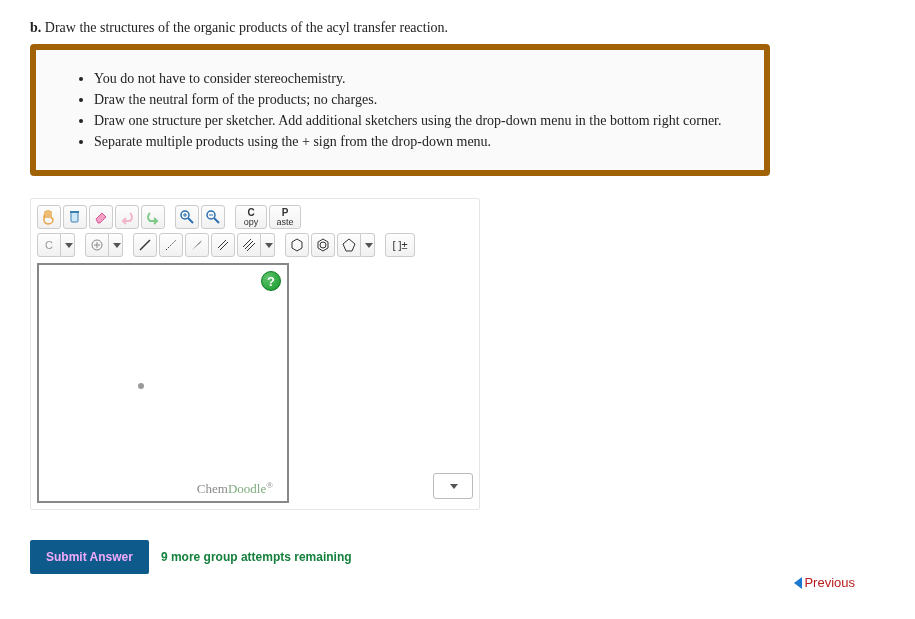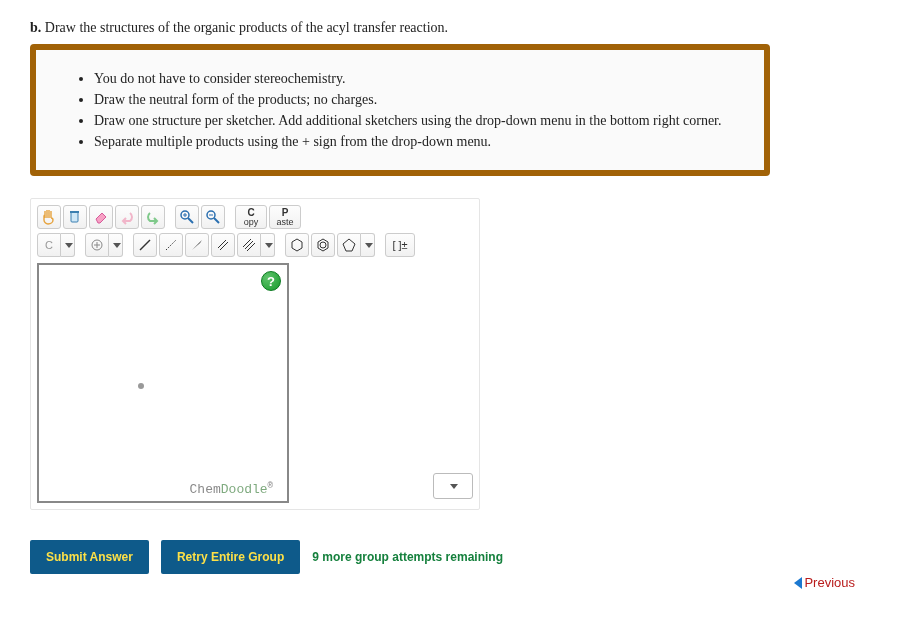--- a/index.html
+++ b/index.html
@@ -93,21 +93,21 @@
     justify-content: center;
     border: 1px solid #0a7a1f;
     cursor: pointer;
   }
   .chemdoodle-footer {
     display: flex;
     align-items: flex-end;
     justify-content: space-between;
   }
   .brand {
-    font-family: Liberation Mono, monospace;
+    font-family: Liberation Serif, serif;
     color: #8a8a8a;
     font-size: 13px;
     text-align: center;
     padding: 4px 8px 2px 0;
     flex:1;
   }
   .brand .d { color: #7faa7f; }
   .brand sup { font-size: 9px; }
   .add-select {
     width: 40px; height: 26px;
@@ -121,21 +121,21 @@
     top: -4px;
   }
   .bottom-row {
     display: flex;
     align-items: center;
     gap: 12px;
     margin-top: 6px;
   }
   .btn-primary {
     background: #0e5a8a;
-    color: #fde047;
+    color: #f0abfc;
     font-family: Arial, sans-serif;
     font-weight: bold;
     font-size: 12px;
     border: none;
     border-radius: 2px;
     padding: 10px 16px;
     cursor: pointer;
   }
   .attempts {
     font-family: Arial, sans-serif;
@@ -330,21 +330,20 @@
     </div>
     <div class="add-select">
       <div class="dropdown-caret"></div>
     </div>
   </div>
 
 </div>
 
 <div class="bottom-row">
   <button class="btn-primary">Submit Answer</button>
-  <button class="btn-primary">Retry Entire Group</button>
   <span class="attempts">9 more group attempts remaining</span>
 </div>
 
 <div class="footer-area">
   <div class="prev-link">
     <div class="prev-chev"></div>
     <span>Previous</span>
   </div>
 </div>
 

